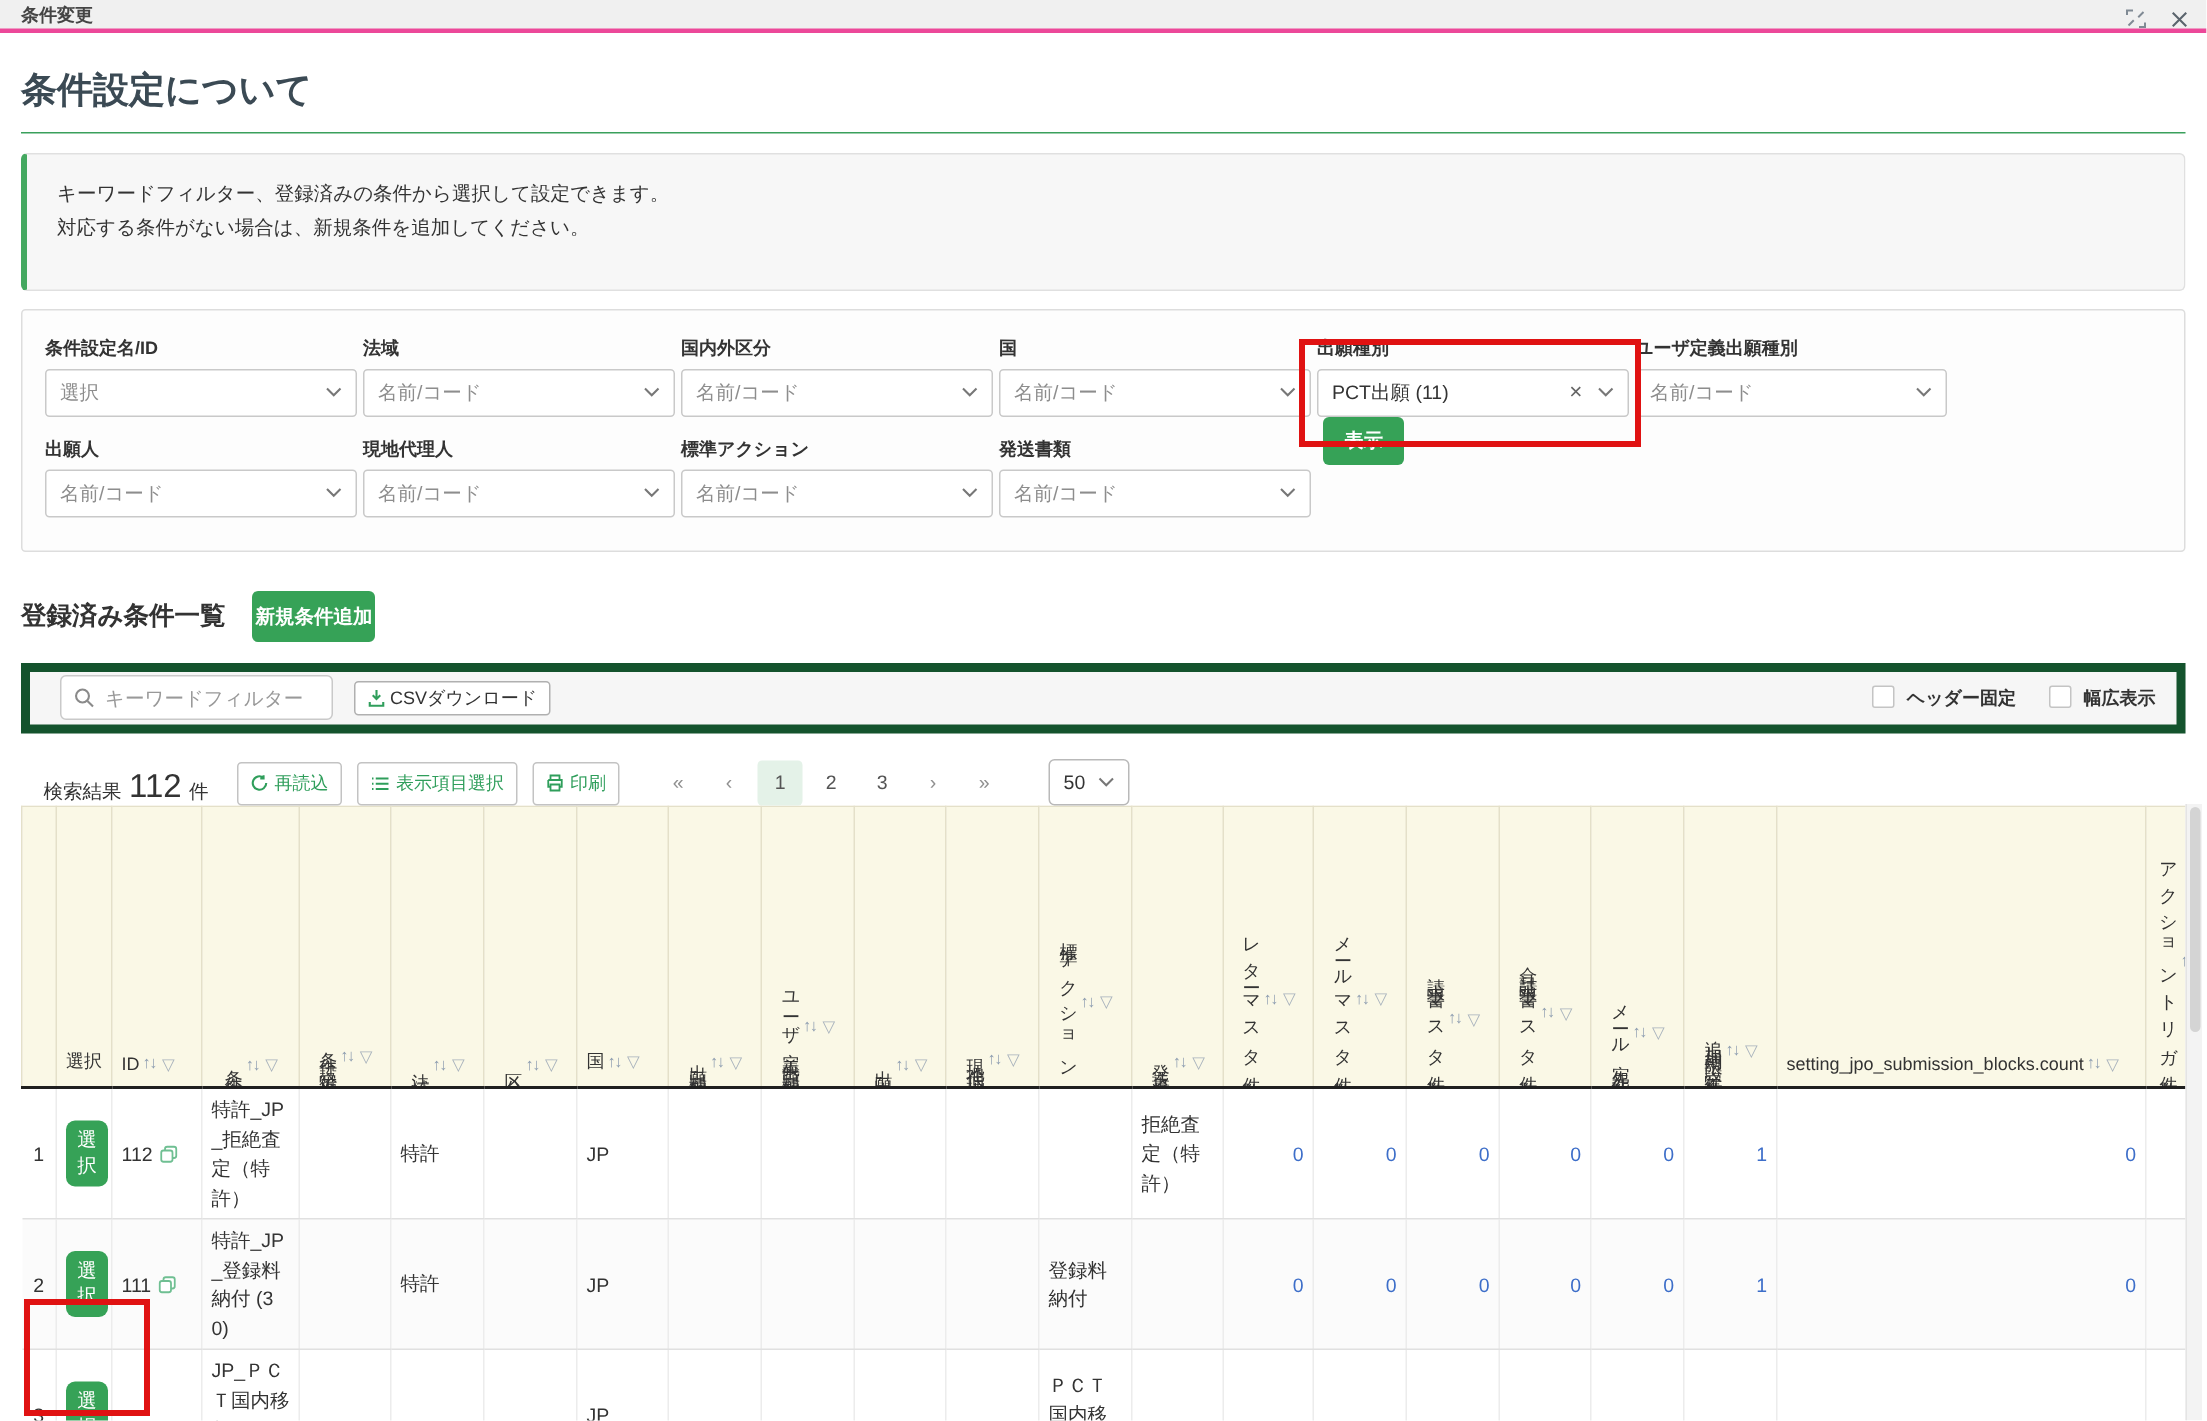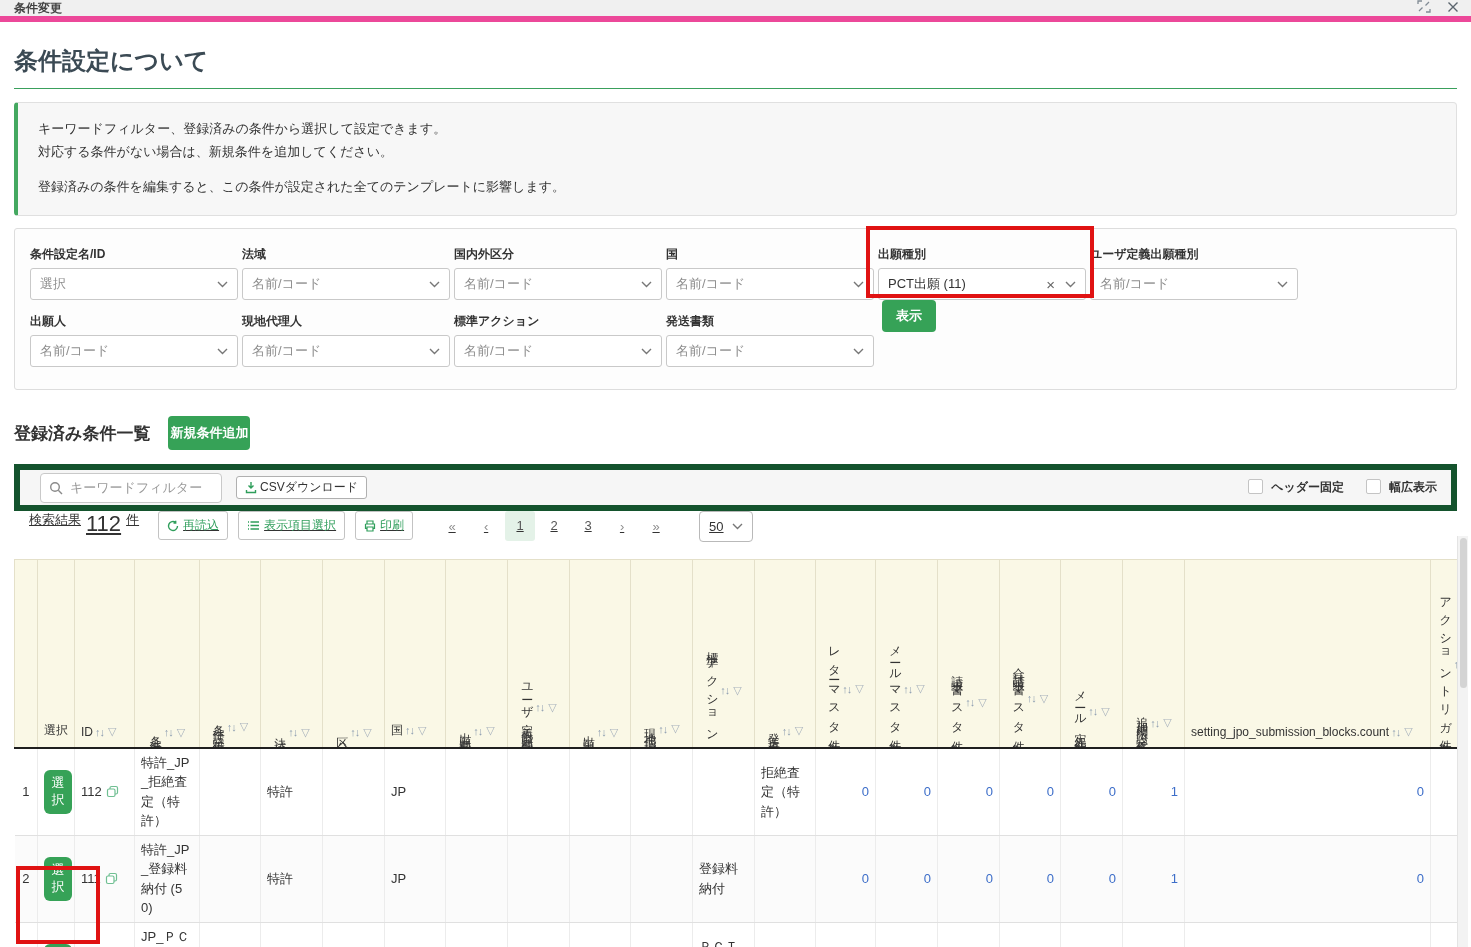--- a/index.html
+++ b/index.html
@@ -3,21 +3,21 @@
 <meta charset="utf-8">
 <style>
   * { box-sizing: border-box; }
   html,body { margin:0; padding:0; }
   body {
     width:1471px; height:947px; overflow:hidden; position:relative;
     font-family:"Liberation Sans","DejaVu Sans",sans-serif;
     color:#333; background:#fff; font-size:13px;
   }
   
-  .topbar{height:22px;background:#f0f0f0;border-bottom:6px solid #ec4899;display:flex;align-items:flex-start;padding:0 12px 0 14px;}
+  .topbar{height:22px;background:#f0f0f0;border-bottom:3px solid #ec4899;display:flex;align-items:flex-end;padding:0 12px 0 14px;}
   .topbar-title{font-size:12px;font-weight:bold;color:#444;}
   .topbar-icons{margin-left:auto;display:flex;align-items:center;gap:16px;}
   .tb-ic{display:inline-flex;color:#777;cursor:pointer;}
   
   .main{padding:0 14px;}
   h1.page-title{font-size:24px;font-weight:600;color:#3b4a54;margin:25px 0 13px;line-height:28px;}
   .green-rule{border:none;border-top:1px solid #3aa05c;margin:0 0 13px;}
   .infobox{background:#f7f7f7;border:1px solid #e0e0e0;border-left:4px solid #44a860;border-radius:4px;padding:15px 20px 17px;font-size:13px;line-height:1.75;color:#333;}
   .infobox .gap{height:12px;}
   
@@ -41,21 +41,21 @@
   .toolbar{margin-top:14px;height:47px;background:#f6f6f6;border:6px solid #14532d;display:flex;align-items:center;padding:0 14px;}
   .searchbox{width:182px;height:30px;background:#fff;border:1px solid #c9c9c9;border-radius:4px;display:flex;align-items:center;padding:0 8px;margin-left:6px;}
   .searchbox input{border:none;outline:none;flex:1;font-size:13px;min-width:0;font-family:inherit;color:#333;margin-left:5px;}
   .searchbox input::placeholder{color:#999;}
   .csv-btn{margin-left:14px;height:23px;border:1px solid #b0b0b0;border-radius:3px;background:#fff;display:flex;align-items:center;padding:0 8px;font-size:12px;color:#333;cursor:pointer;gap:3px;}
   .cb-group{display:flex;align-items:flex-start;margin-left:22px;cursor:pointer;}
   .cb-box{width:15px;height:15px;border:1px solid #c4c4c4;border-radius:2px;background:#fff;}
   .cb-label{font-size:12px;font-weight:bold;margin-left:8px;color:#333;}
   .toolbar-right{margin-left:auto;display:flex;align-items:center;}
   
-  .results{display:flex;align-items:flex-start;height:48px;padding:0 14px 0 15px;text-decoration:underline;}
+  .results{display:flex;align-items:flex-end;height:48px;padding:0 14px 0 15px;}
   .res-label{font-size:13px;color:#333;}
   .res-count{font-size:22px;color:#333;margin:0 5px;}
   .res-unit{font-size:13px;}
   .rbtn{display:flex;align-items:center;gap:4px;border:1px solid #c3c3c3;border-radius:3px;background:#fff;color:#2f9e5b;font-size:12px;padding:5px 8px;margin-left:10px;cursor:pointer;font-family:inherit;}
   .rbtn:first-of-type{margin-left:19px;}
   .pager{display:flex;align-items:center;margin-left:22px;}
   .pg-arrow{width:34px;text-align:center;color:#909090;font-size:13px;cursor:pointer;}
   .pg-num{width:30px;height:30px;line-height:30px;text-align:center;border-radius:3px;color:#555;font-size:13px;margin:0 2px;cursor:pointer;}
   .pg-num.active{background:#e4f2e8;}
   .psize{margin-left:26px;border:1px solid #b9b9b9;border-radius:4px;height:31px;display:flex;align-items:center;padding:0 9px;font-size:13px;gap:8px;cursor:pointer;background:#fff;}
@@ -110,21 +110,20 @@
 </div>
 
 <div class="main">
   <h1 class="page-title">条件設定について</h1>
   <hr class="green-rule">
 
   <div class="infobox">
     <div>キーワードフィルター、登録済みの条件から選択して設定できます。</div>
     <div>対応する条件がない場合は、新規条件を追加してください。</div>
     <div class="gap"></div>
-    <div>登録済みの条件を編集すると、この条件が設定された全てのテンプレートに影響します。</div>
   </div>
 
   <div class="fpanel">
     <div class="frow" id="frow1">
         <div class="ffield">
           <div class="flabel">条件設定名/ID</div>
           <div class="fbox">
             <span class="fval muted">選択</span>
             <svg class="chev" width="11" height="7" viewBox="0 0 11 7">
               <polyline points="1,1 5.5,5.5 10,1" fill="none" stroke="#777" stroke-width="1.4"></polyline>
@@ -595,21 +594,21 @@
             </td>
             <td class="c-trigger_count"></td>
           </tr>
           <tr>
             <td class="c-num">2</td>
             <td class="c-select"><button class="selbtn">選択</button></td>
             <td class="c-id"><span>111</span><svg class="copyic" width="13" height="13" viewBox="0 0 13 13">
                 <rect x="4" y="1.5" width="7.5" height="7.5" rx="1.5" fill="#fff" stroke="#6fbf92" stroke-width="1.2"></rect>
                 <rect x="1.5" y="4" width="7.5" height="7.5" rx="1.5" fill="#fff" stroke="#6fbf92" stroke-width="1.2"></rect>
               </svg></td>
-            <td class="c-name">特許_JP_登録料納付 (50)</td>
+            <td class="c-name">特許_JP_登録料納付 (30)</td>
             <td class="c-memo"></td>
             <td class="c-law">特許</td>
             <td class="c-kubun"></td>
             <td class="c-country">JP</td>
             <td class="c-app_type"></td>
             <td class="c-user_app_type"></td>
             <td class="c-applicant"></td>
             <td class="c-agent"></td>
             <td class="c-action">登録料納付</td>
             <td class="c-docs"></td>

